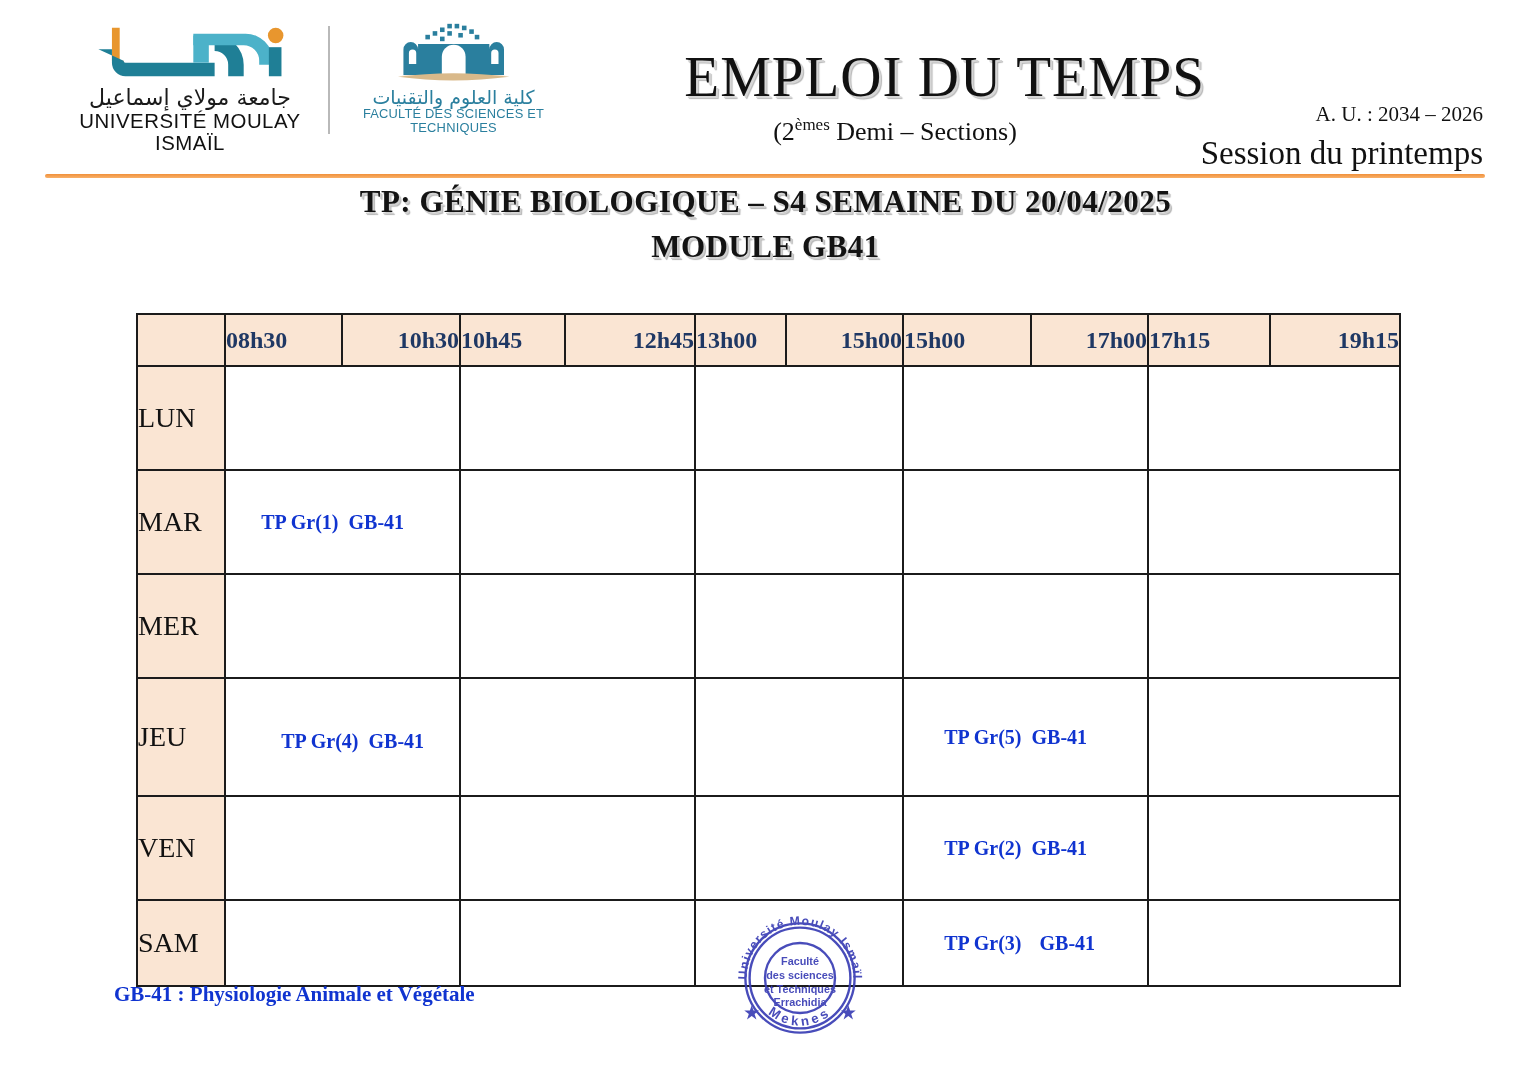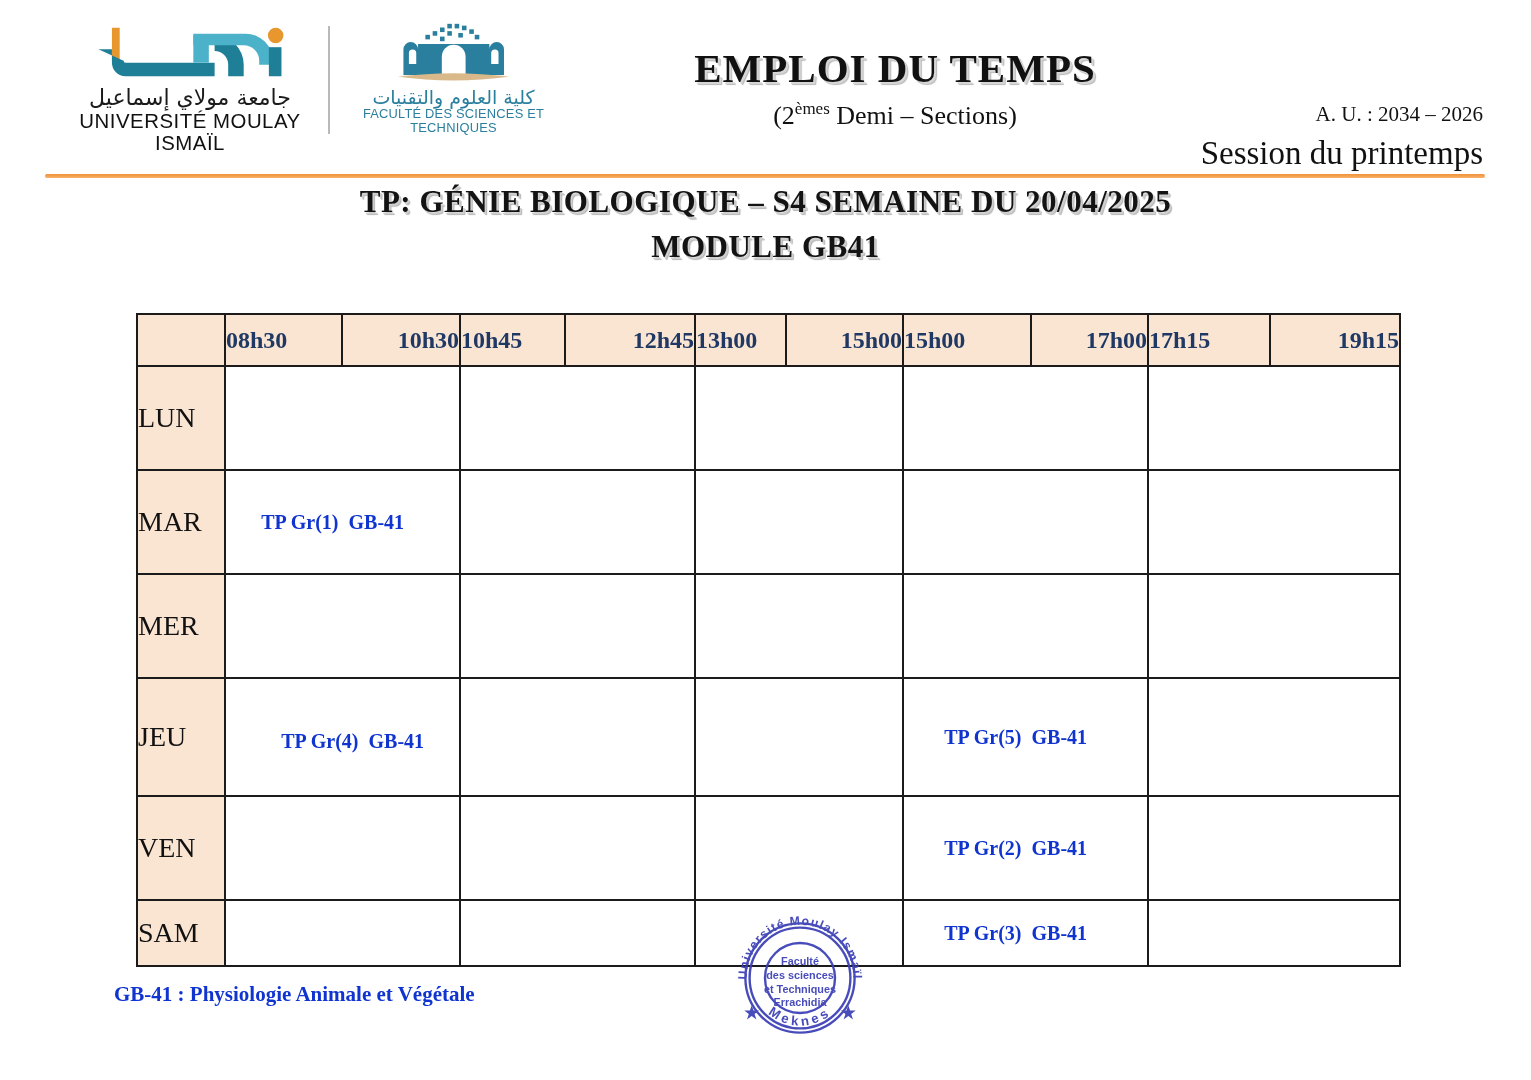--- a/index.html
+++ b/index.html
@@ -83,30 +83,31 @@
   }
 
   .title-zone {
     position: absolute;
     left: 585px;
     top: 48px;
     width: 620px;
     text-align: center;
   }
   .main-title {
-    font-size: 41px;
+    font-size: 57px;
     font-family: "Liberation Serif", serif;
-    font-weight: 700;
+    font-weight: 400;
     letter-spacing: 1px;
     color: #111111;
     text-shadow: 2px 2px 0 #d6d6d6, 3px 3px 1px #b8b8b8;
     line-height: 1.0;
     white-space: nowrap;
     font-variant: small-caps;
     text-transform: uppercase;
+    text-align: right;
   }
   .sub-title {
     font-size: 26px;
     margin-top: 10px;
     color: #111;
     font-family: "Liberation Serif", serif;
   }
   .sub-title sup { font-size: 17px; }
 
   .au-zone {
@@ -481,42 +482,42 @@
               <div class="ev-right half-b" style="flex: 0 0 50%;">GB-41</div>
             </div>
           </td>
           <td class="slot" colspan="2">
             <div class="slot-inner" style="height: 100%;">
               <div class="ev-left half-a" style="flex: 0 0 50%;"></div>
               <div class="ev-right half-b" style="flex: 0 0 50%;"></div>
             </div>
           </td>
         </tr>
-        <tr style="height: 66px;">
+        <tr style="height: 86px;">
           <td class="daycell">SAM</td>
           <td class="slot" colspan="2">
             <div class="slot-inner" style="height: 100%;">
               <div class="ev-left half-a" style="flex: 0 0 50%;"></div>
               <div class="ev-right half-b" style="flex: 0 0 50%;"></div>
             </div>
           </td>
           <td class="slot" colspan="2">
             <div class="slot-inner" style="height: 100%;">
               <div class="ev-left half-a" style="flex: 0 0 50%;"></div>
               <div class="ev-right half-b" style="flex: 0 0 50%;"></div>
             </div>
           </td>
           <td class="slot" colspan="2">
             <div class="slot-inner" style="height: 100%;">
               <div class="ev-left half-a" style="flex: 0 0 50%;"></div>
               <div class="ev-right half-b" style="flex: 0 0 50%;"></div>
             </div>
           </td>
           <td class="slot" colspan="2">
-            <div class="slot-inner" style="height: 100%;">
+            <div class="slot-inner" style="height: 100%; gap: 8px;">
               <div class="ev-left half-a" style="flex: 0 0 50%;">TP Gr(3)</div>
               <div class="ev-right half-b" style="flex: 0 0 50%;">GB-41</div>
             </div>
           </td>
           <td class="slot" colspan="2">
             <div class="slot-inner" style="height: 100%;">
               <div class="ev-left half-a" style="flex: 0 0 50%;"></div>
               <div class="ev-right half-b" style="flex: 0 0 50%;"></div>
             </div>
           </td>

